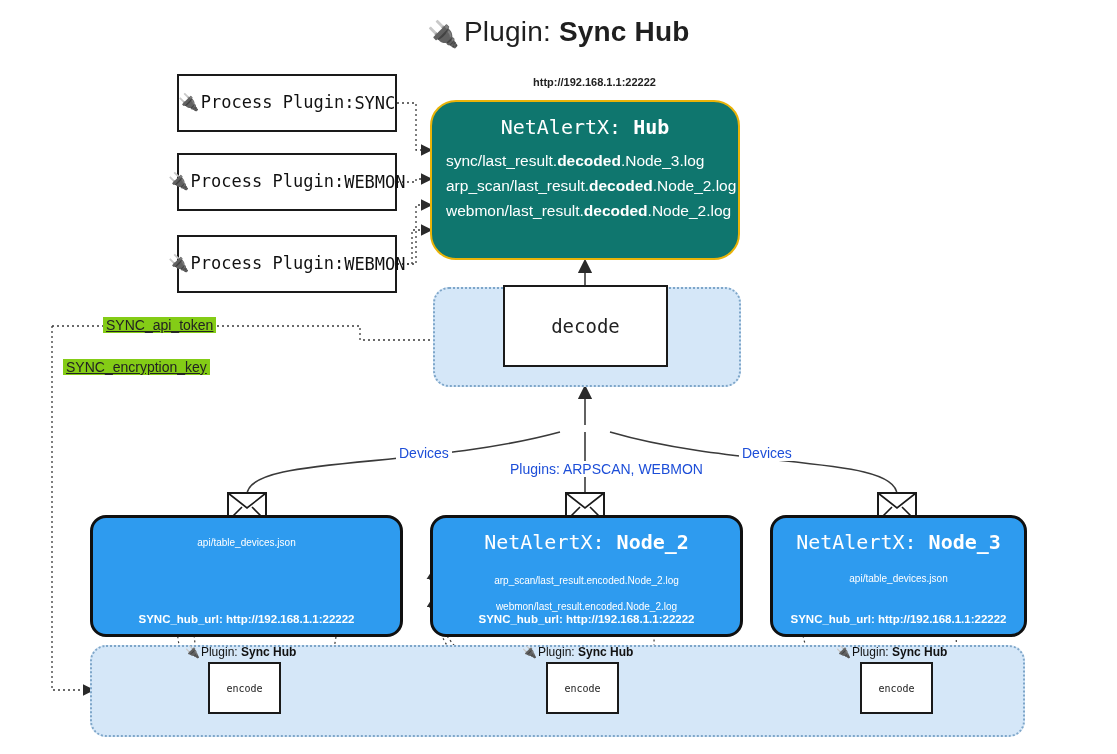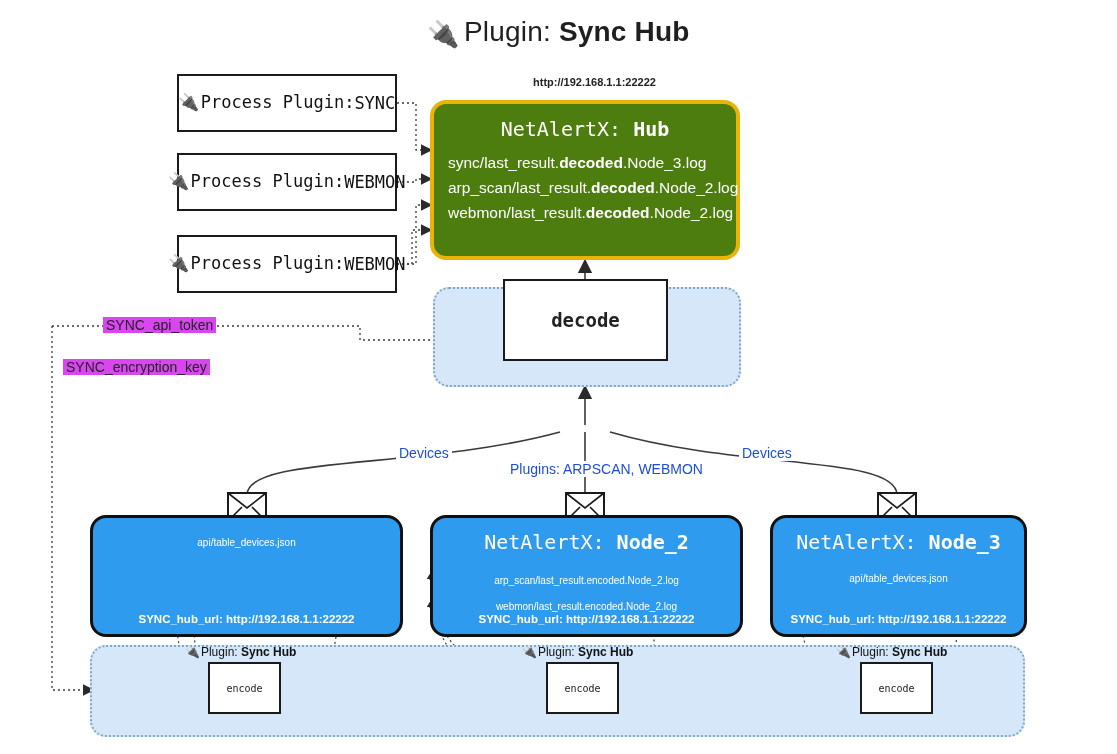--- a/index.html
+++ b/index.html
@@ -19,22 +19,22 @@
   .pbox{position:absolute;background:#ffffff;border:2px solid #1a1a1a;
         box-sizing:border-box;display:flex;flex-direction:row;
         align-items:center;justify-content:center;
         font-family:"DejaVu Sans Mono","Liberation Mono",monospace;
         font-size:17px;line-height:1.35;color:#111;}
   .pbox .l1{white-space:nowrap;}
   .pbox .l2{white-space:nowrap;}
   .pbox .plug{font-family:"Liberation Sans",sans-serif;font-size:17px;margin-right:1px;}
 
   
-  .hub{position:absolute;background:#4d7c0f;border:4px solid #eab308;
-       border-radius:16px;box-sizing:border-box;color:#ffffff;}
+  .hub{position:absolute;background:#0f766e;border:2px solid #eab308;
+       border-radius:26px;box-sizing:border-box;color:#ffffff;}
   .hub .hub-title{text-align:center;margin-top:13px;font-size:20px;
        font-family:"DejaVu Sans Mono","Liberation Mono",monospace;white-space:nowrap;}
   .hub .hub-title b{font-weight:700;}
   .hub .loglines{margin-top:9px;padding-left:14px;}
   .hub .logline{font-size:15.5px;line-height:25px;white-space:nowrap;color:#fff;}
   .hub .logline b{font-weight:700;}
   .urllabel{position:absolute;font-size:11px;color:#222;white-space:nowrap;font-weight:600;}
 
   
   .cluster{position:absolute;background:#d5e7f8;border:2px dotted #7ea6c9;
@@ -53,21 +53,21 @@
   .node .n-title{text-align:center;margin-top:12px;font-size:20px;
         font-family:"DejaVu Sans Mono","Liberation Mono",monospace;white-space:nowrap;}
   .node .n-title b{font-weight:700;}
   .node .n-lines{margin-top:12px;text-align:center;}
   .node .n-line{font-size:10px;line-height:26px;white-space:nowrap;color:#ffffff;}
   .node .n-foot{position:absolute;left:0;right:0;bottom:9px;text-align:center;
         font-size:11.5px;font-weight:600;color:#ffffff;white-space:nowrap;}
 
   
   .elabel{position:absolute;font-size:14px;color:#1d4ed8;white-space:nowrap;background:#ffffff;padding:0 3px;}
-  .tokenlabel{position:absolute;font-size:14px;color:#222;white-space:nowrap;background:#d946ef;padding:0 3px;}
+  .tokenlabel{position:absolute;font-size:14px;color:#222;white-space:nowrap;background:#84cc16;padding:0 3px;text-decoration:underline;}
   .pluglabel{position:absolute;font-size:12px;color:#111;white-space:nowrap;}
   .pluglabel .plug{font-size:12px;margin-right:1px;}
   .pluglabel b{font-weight:700;}
 
   
   .env{position:absolute;}
 </style>
 </head>
 <body>
 
@@ -154,21 +154,21 @@
       <div class="logline">
         <span>arp_scan/last_result.</span><b>decoded</b><span>.Node_2.log</span>
       </div>
       <div class="logline">
         <span>webmon/last_result.</span><b>decoded</b><span>.Node_2.log</span>
       </div>
     </div>
   </div>
 
   <div class="cluster" style="left:433px;top:287px;width:308px;height:100px;"></div>
-  <div class="procbox decodebox" style="left:503px;top:279px;width:165px;height:82px;font-weight:bold;">
+  <div class="procbox decodebox" style="left:503px;top:285px;width:165px;height:82px;">
     <span>decode</span>
   </div>
 
   <div class="tokenlabel" style="left:103px;top:317px;">SYNC_api_token</div>
   <div class="tokenlabel" style="left:63px;top:359px;">SYNC_encryption_key</div>
 
   <div class="elabel" style="left:396px;top:445px;">Devices</div>
   <div class="elabel" style="left:739px;top:445px;">Devices</div>
   <div class="elabel" style="left:507px;top:461px;">Plugins: ARPSCAN, WEBMON</div>
 

